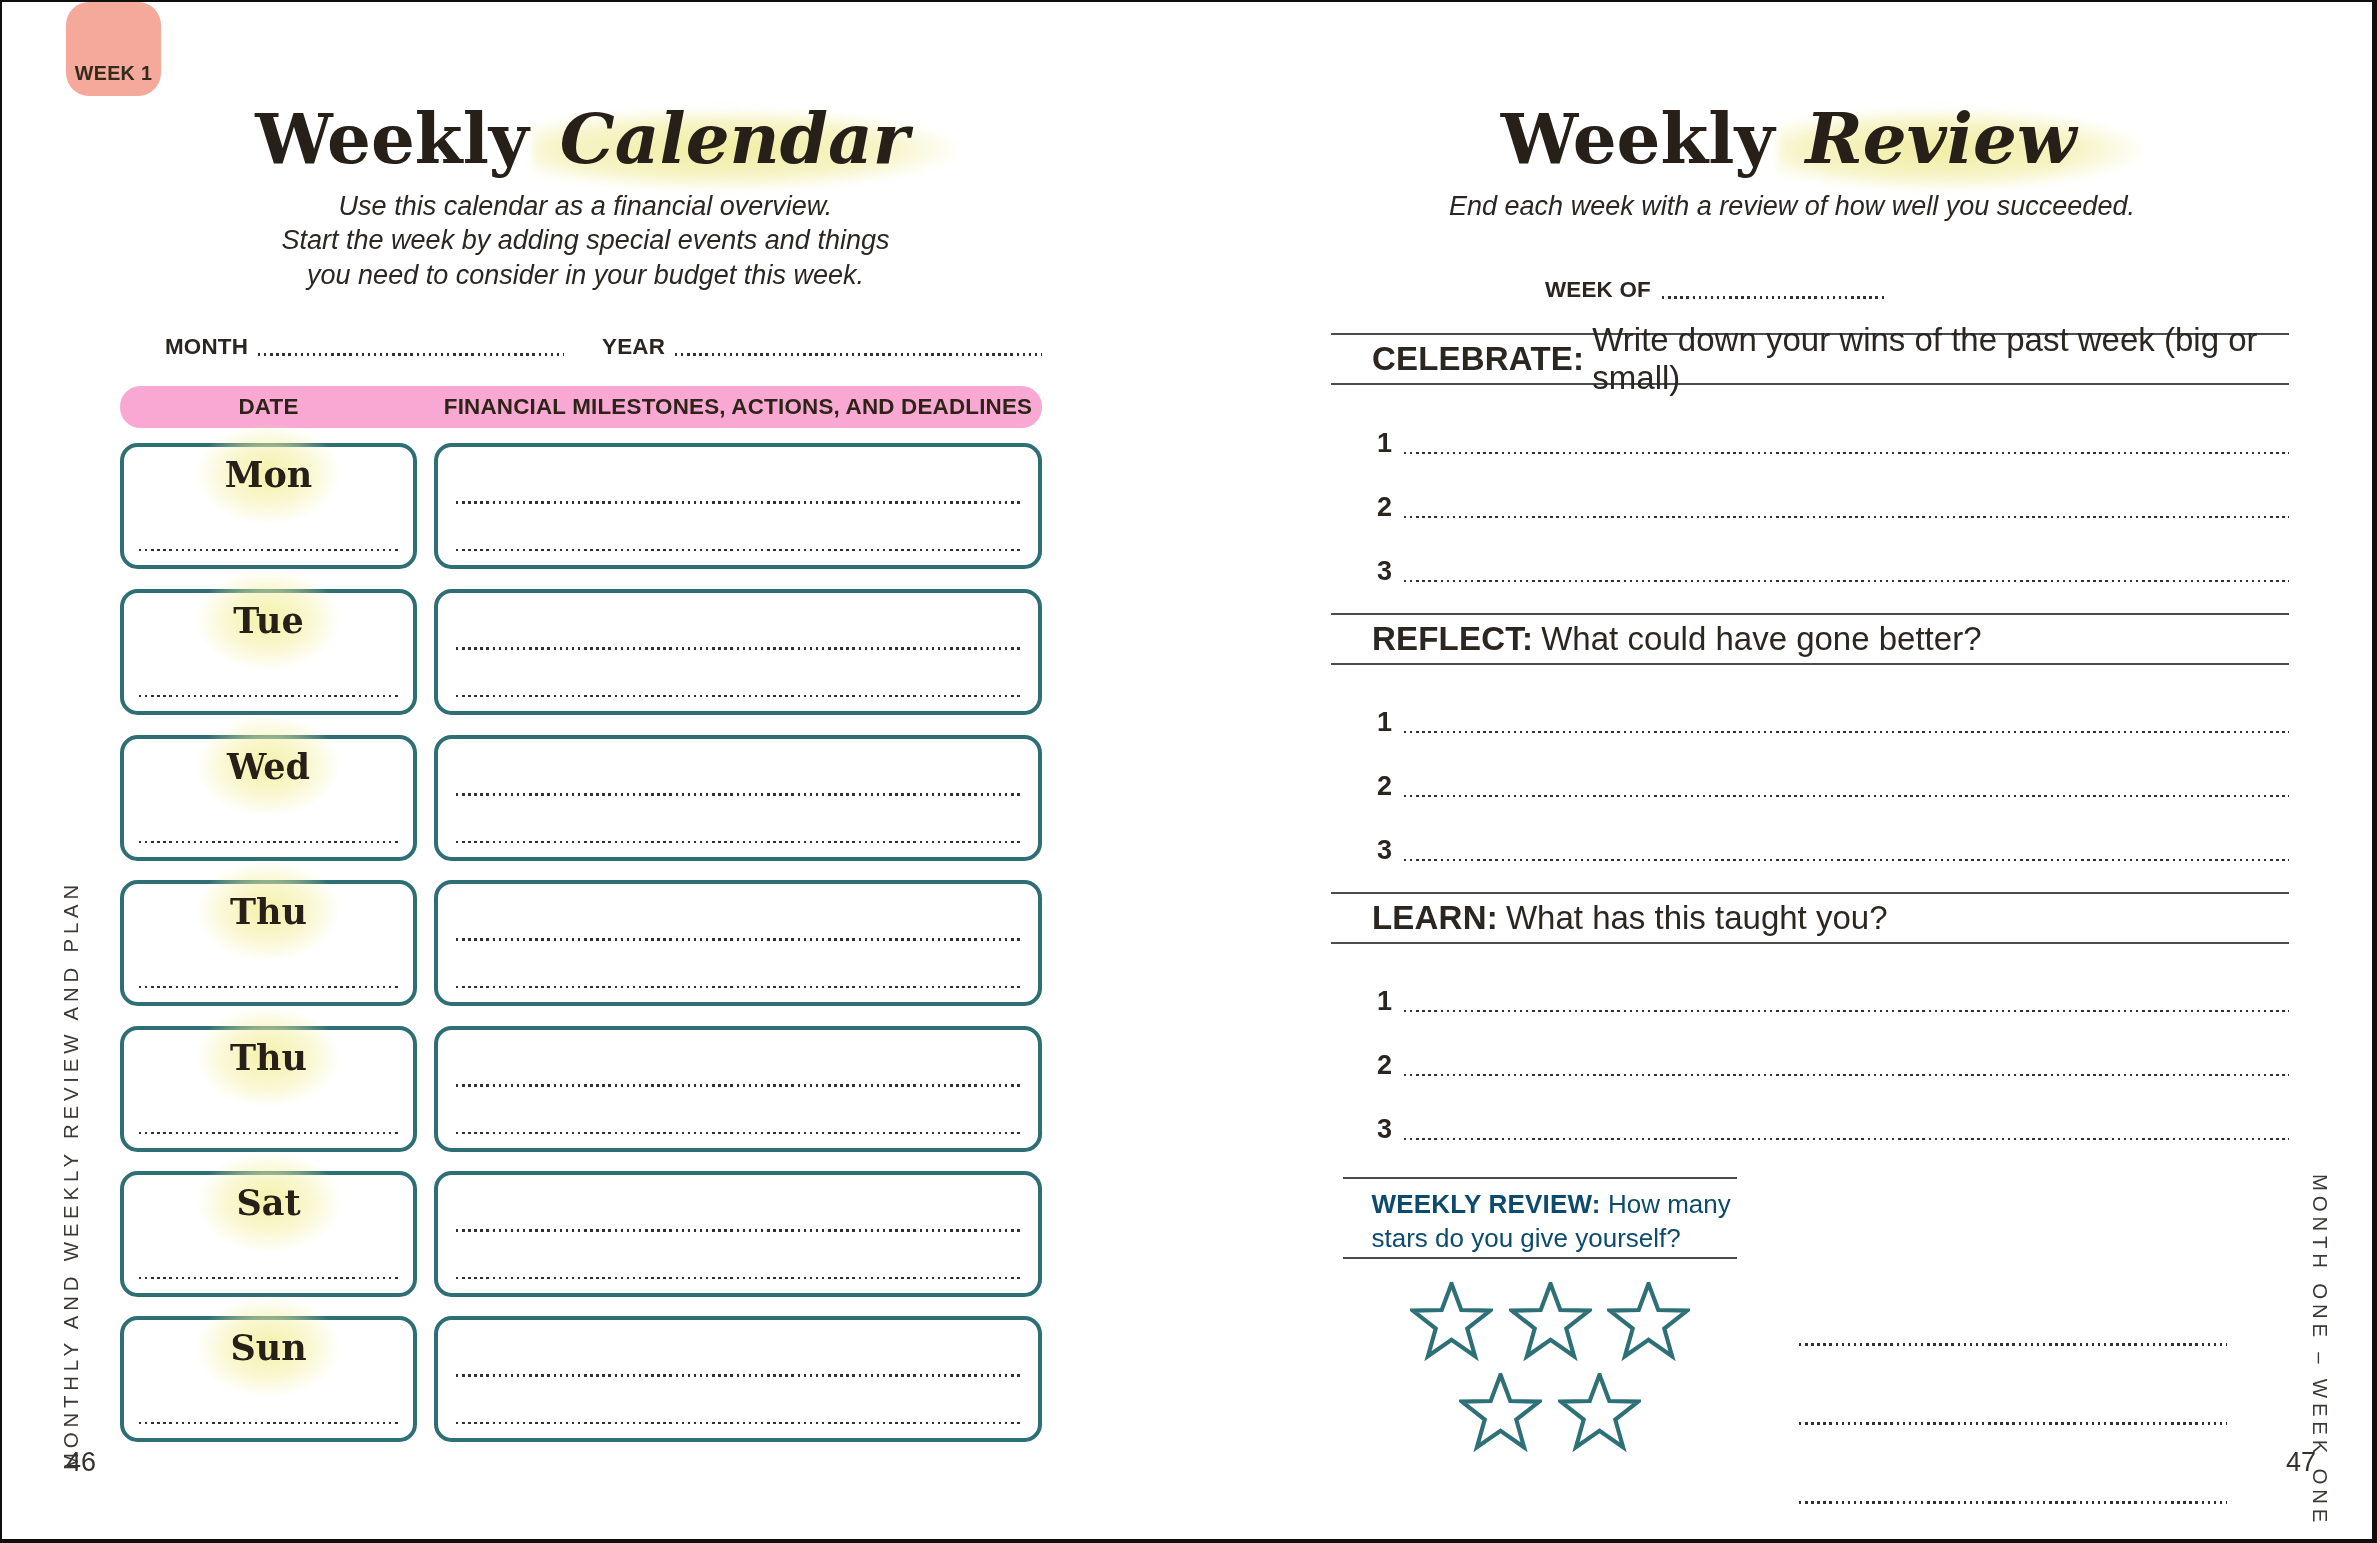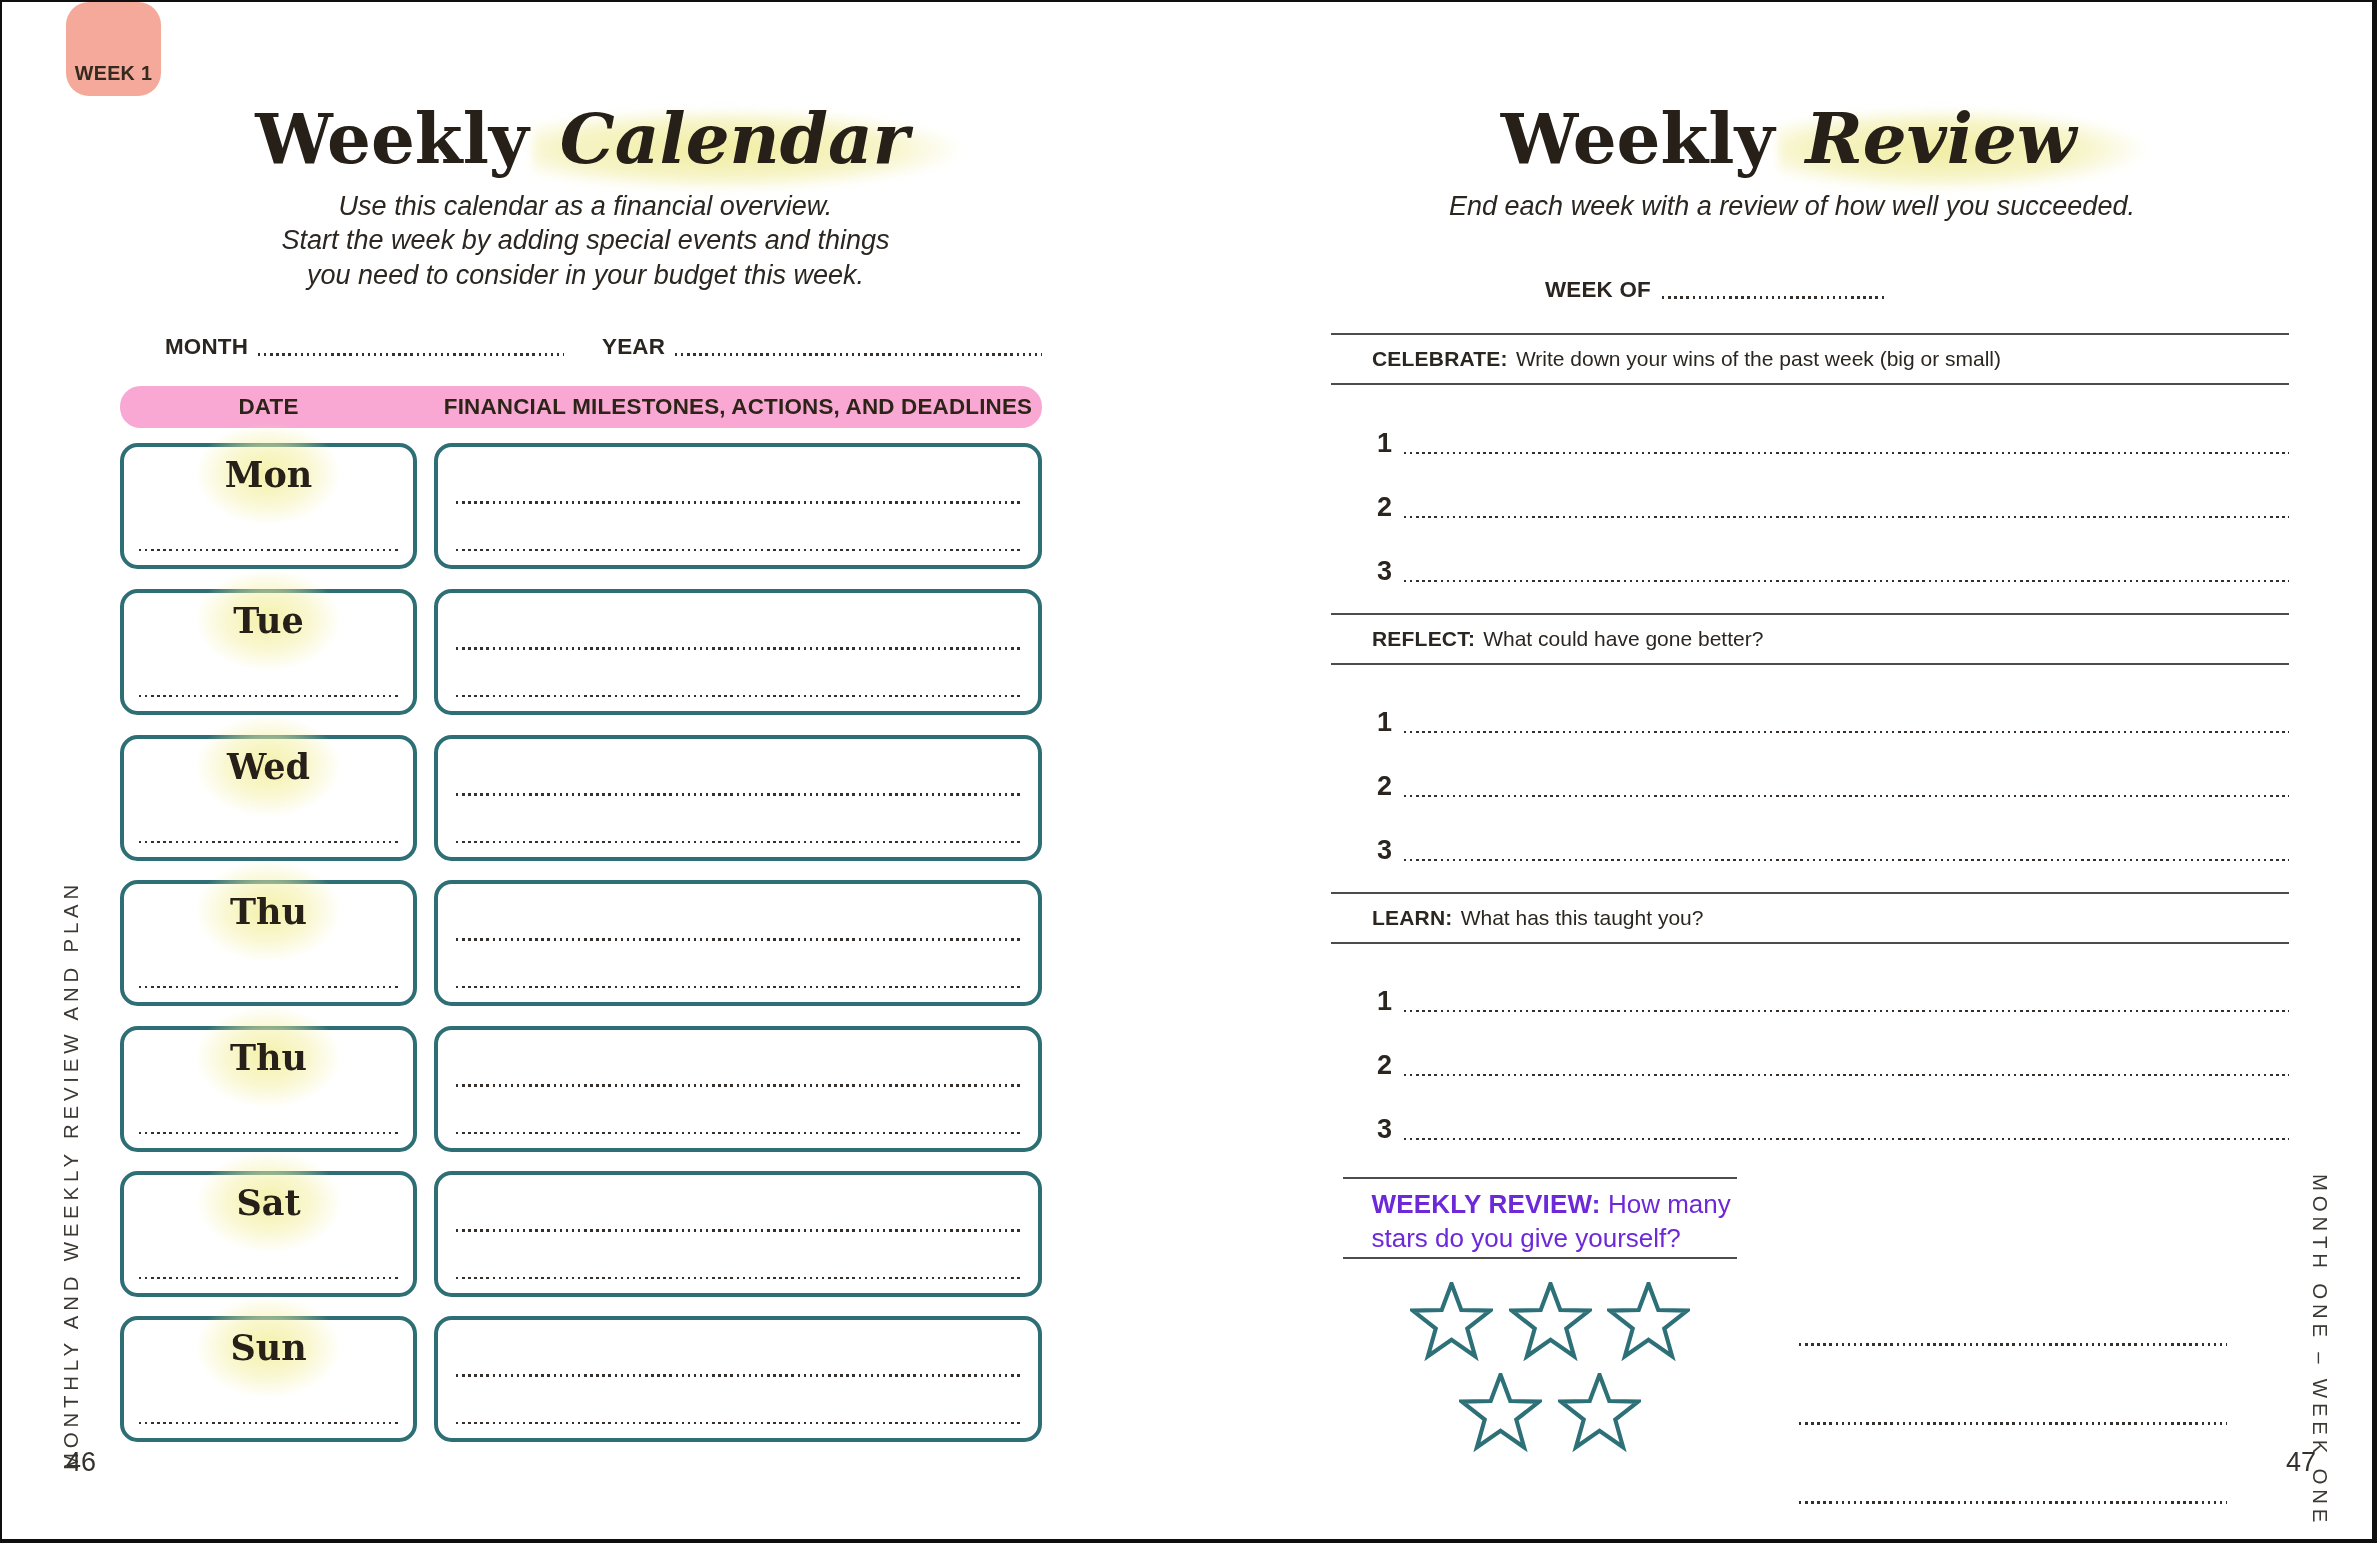--- a/index.html
+++ b/index.html
@@ -55,28 +55,28 @@
   .notes-line-2{position:absolute;bottom:13.6px;left:17.7px;right:17.7px;}
   .v-left{left:58px;top:993px;height:475px;writing-mode:vertical-rl;transform:rotate(180deg);}
   .pn-left{left:64px;}
 
   
   .weekof-row{position:absolute;left:357px;top:277px;width:343px;display:flex;align-items:flex-end;}
   .weekof-row .my-label{margin-right:11px;}
   .weekof-row .dots{flex:1;margin-bottom:2.7px;}
   .section-head{position:absolute;left:143px;width:958px;height:52px;box-sizing:border-box;
     border-top:2.7px solid #4c4c4c;border-bottom:2.7px solid #4c4c4c;
-    display:flex;align-items:center;padding-left:41px;font-size:21px;color:#2b2620;}
+    display:flex;align-items:center;padding-left:41px;font-size:33px;color:#2b2620;}
   .section-head .lbl{margin-right:8.1px;}
   .item-row{position:absolute;left:189px;right:88px;height:33px;display:flex;align-items:flex-end;}
   .item-num{font-weight:700;font-size:27px;line-height:1;margin-right:12.2px;}
   .item-row .dots{flex:1;margin-bottom:2.7px;}
   .bottom-col{position:absolute;top:1175px;height:82px;box-sizing:border-box;
     border-top:2.7px solid #4c4c4c;border-bottom:2.7px solid #4c4c4c;
-    padding-top:8.1px;font-size:26px;line-height:1.32;color:#6d28d9;}
+    padding-top:8.1px;font-size:26px;line-height:1.32;color:#0c4a6e;}
   .bc-left{left:155px;width:394px;padding-left:28.5px;padding-right:4.1px;}
   .bc-right{left:588px;width:506px;padding-left:20.4px;padding-right:4.1px;}
   .stars{position:absolute;left:165px;top:1280px;width:394px;display:flex;flex-direction:column;gap:8.1px;}
   .star-row{display:flex;justify-content:center;gap:15.6px;}
   .star{width:83px;height:83px;display:block;}
   .rc-line{position:absolute;left:611px;width:428px;}
   .v-right{left:1120px;top:1172px;height:285px;writing-mode:vertical-rl;}
   .pn-right{left:1098px;}
 </style>
 </head>

